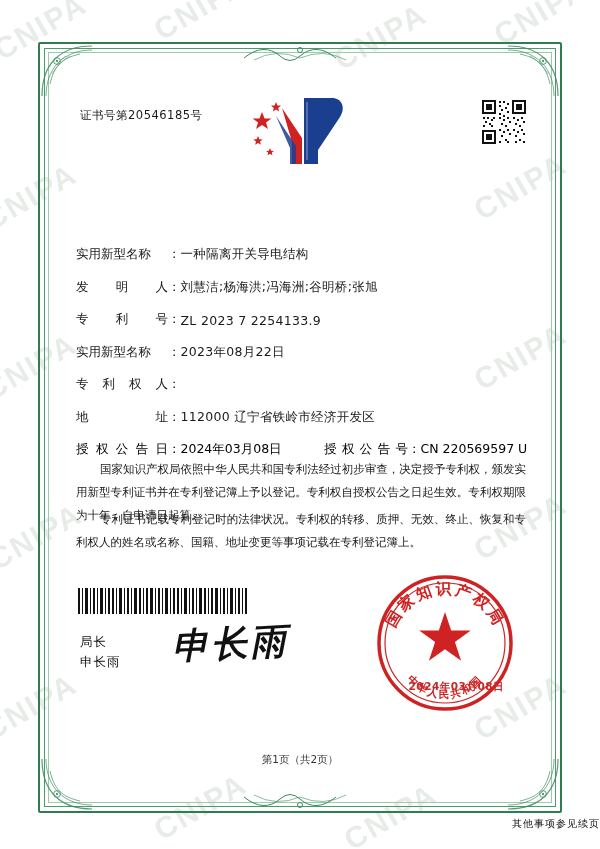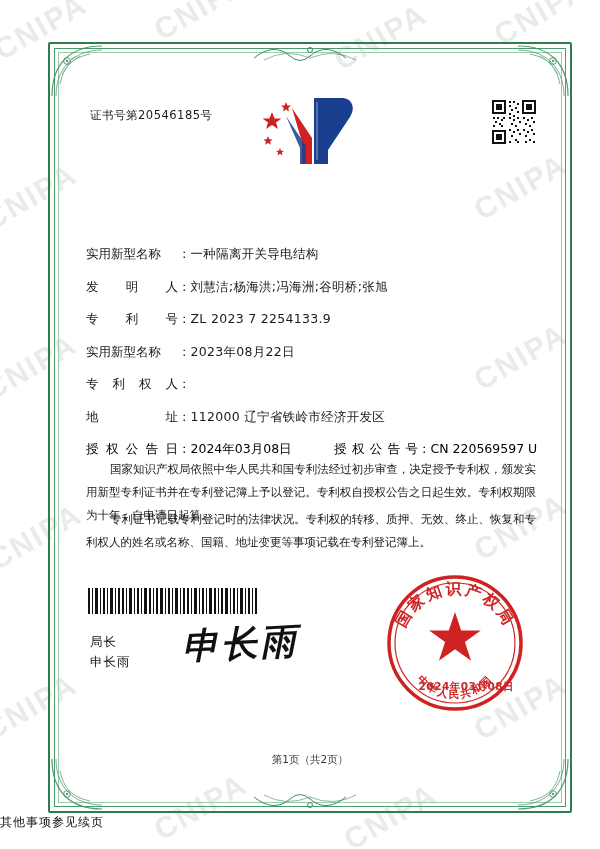--- a/index.html
+++ b/index.html
@@ -18,21 +18,21 @@
     font-weight:700;
     color:#e8ece8;
     font-size:30px;
     letter-spacing:2px;
     transform:rotate(-30deg);
     user-select:none;
   }
 
   
   .sheet{
-    position:absolute;left:20px;top:8px;width:580px;height:833px;
+    position:absolute;left:10px;top:8px;width:580px;height:833px;
     background:transparent;z-index:1;text-decoration:underline;
   }
 
   
   .border-outer{
     position:absolute;left:28px;top:34px;right:28px;bottom:28px;
     border:2px solid #2e7d4f;
     border-radius:2px;
   }
   .border-inner{
@@ -79,21 +79,21 @@
     text-align:center;
     font-size:31px;
     font-weight:700;
     letter-spacing:5px;
     color:#111;
     font-family:"DejaVu Sans","Liberation Sans",sans-serif;
   }
 
   .fields{position:absolute;left:14px;right:10px;top:178px;}
   .row{
-    display:flex;align-items:flex-start;
+    display:flex;align-items:flex-end;
     margin-bottom:15.5px;
     font-size:12.5px;color:#1a1a1a;
   }
   .lbl{
     width:92px;flex:0 0 92px;
     letter-spacing:0px;
     color:#1a1a1a;
     white-space:nowrap;
   }
   .lbl.spread{display:flex;justify-content:space-between;}
@@ -134,22 +134,22 @@
     position:absolute;right:34px;top:612px;
     font-size:10.5px;color:#c62828;font-weight:700;letter-spacing:.5px;
   }
 
   .page-no{
     position:absolute;left:0;right:0;bottom:22px;text-align:center;
     font-size:10.5px;color:#333;
   }
 
   .footer-note{
-    position:absolute;left:0;right:0;bottom:18px;text-align:left;
-    font-size:12px;color:#111;letter-spacing:1px;z-index:3;
+    position:absolute;left:0;right:0;bottom:18px;text-align:right;
+    font-size:10px;color:#111;letter-spacing:1px;z-index:3;
   }
 </style>
 </head>
 <body>
 
 <div class="watermarks" id="wm-layer">
     <div class="wm" style="left: -10px; top: 10px;">CNIPA</div>
     <div class="wm" style="left: 150px; top: -10px;">CNIPA</div>
     <div class="wm" style="left: 330px; top: 20px;">CNIPA</div>
     <div class="wm" style="left: 490px; top: -5px;">CNIPA</div>

